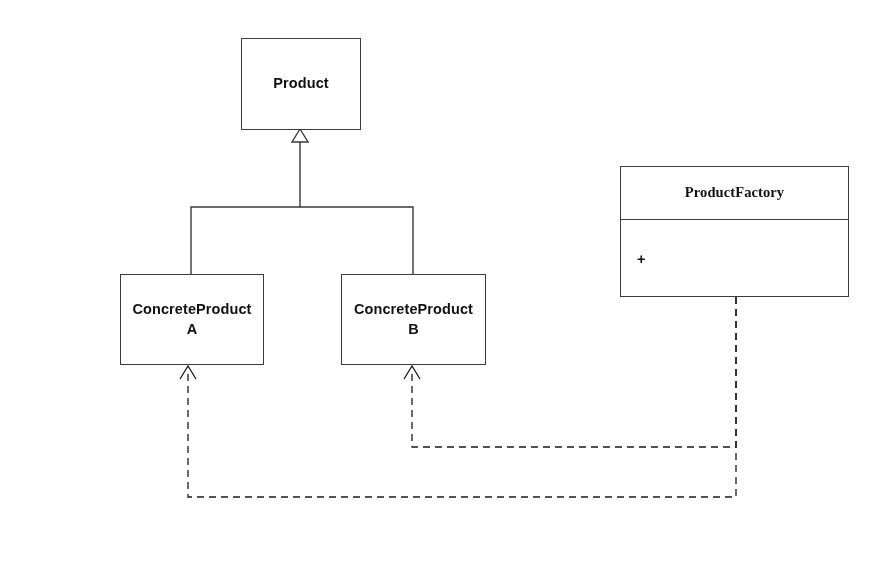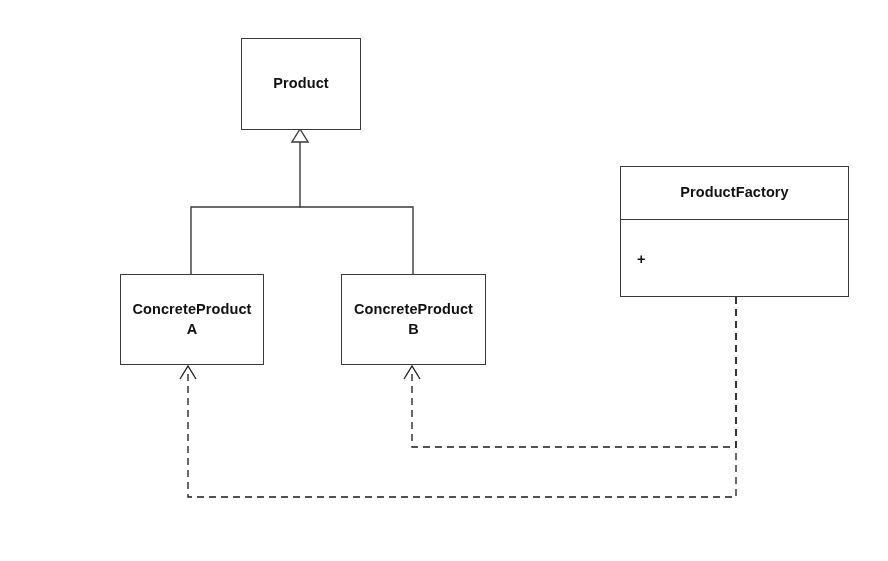--- a/index.html
+++ b/index.html
@@ -54,20 +54,21 @@
   .compartment-title {
     height: 53px;
     border-bottom: 1px solid #3a3a3a;
     box-sizing: border-box;
     display: flex;
     align-items: center;
     justify-content: center;
   }
   .compartment-title .box-title {
     height: auto;
+    font-family: Liberation Serif, serif;
   }
   .compartment-members {
     height: 77px;
     box-sizing: border-box;
     display: flex;
     align-items: center;
     padding-left: 16px;
   }
   .member-row {
     display: flex;

